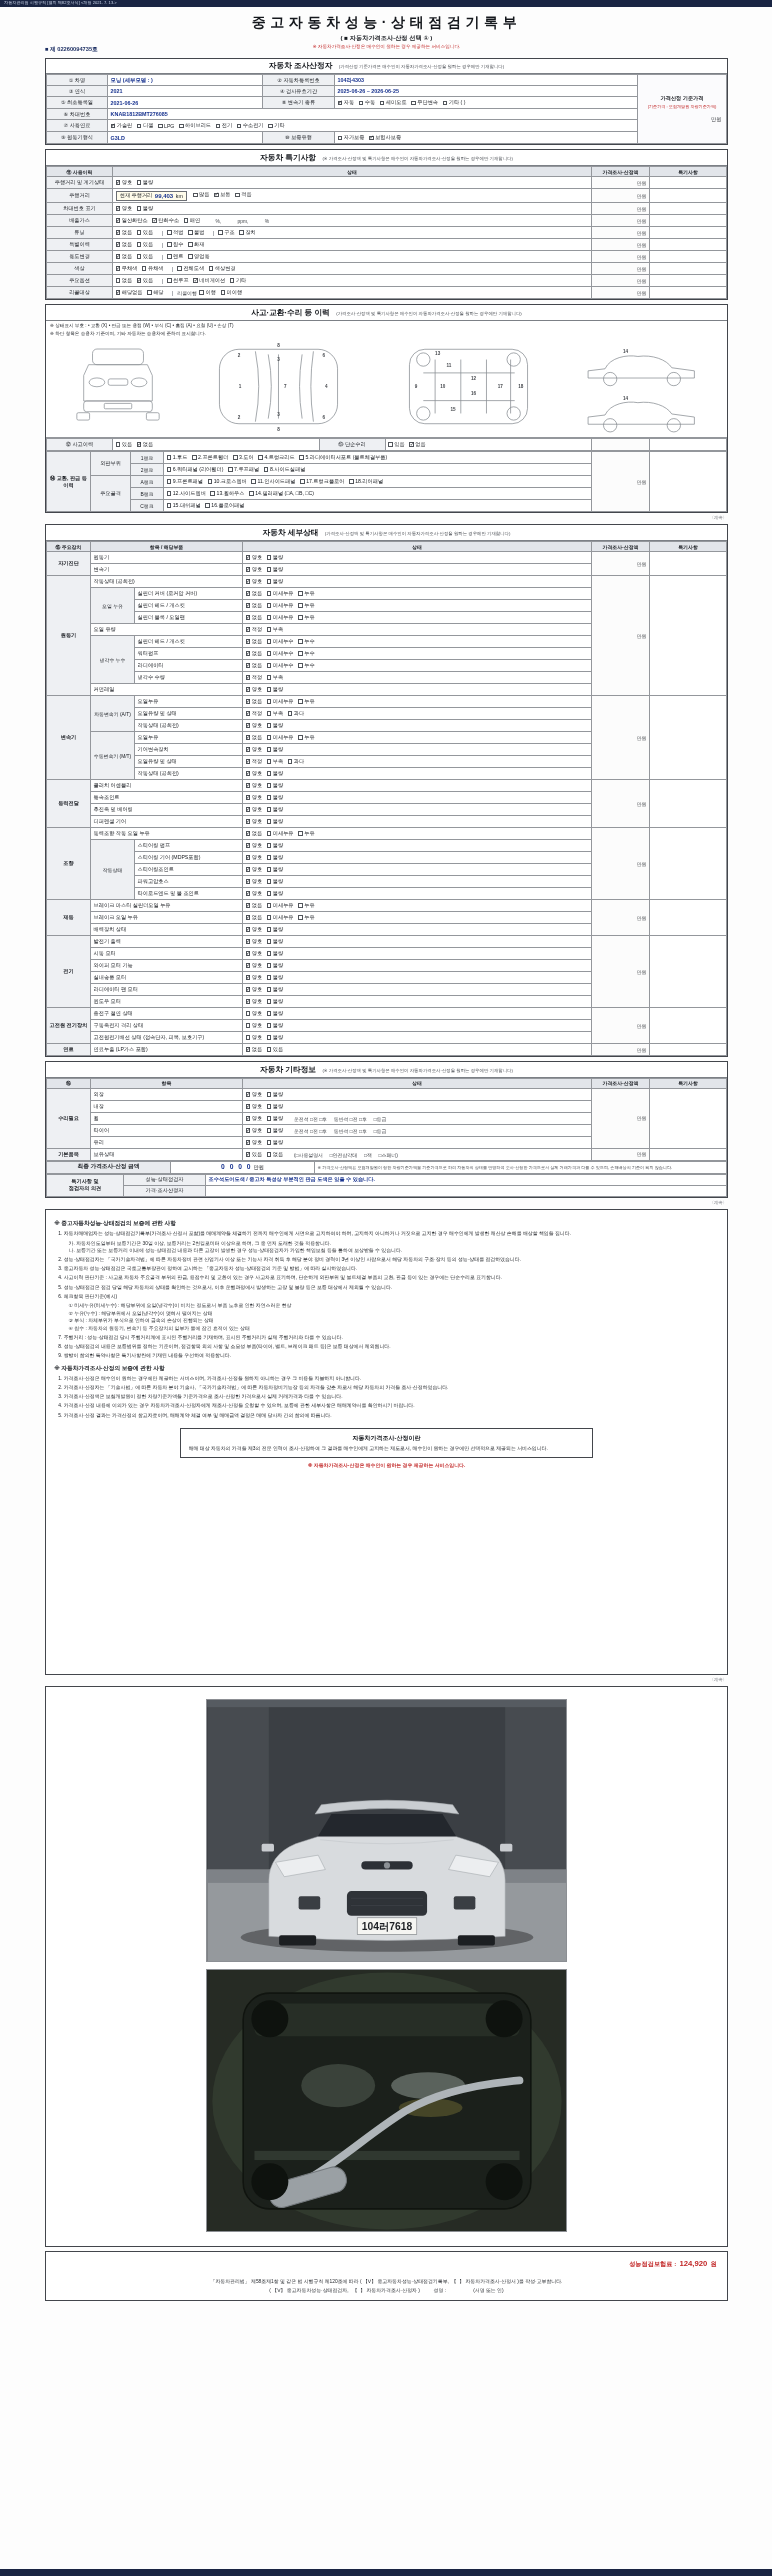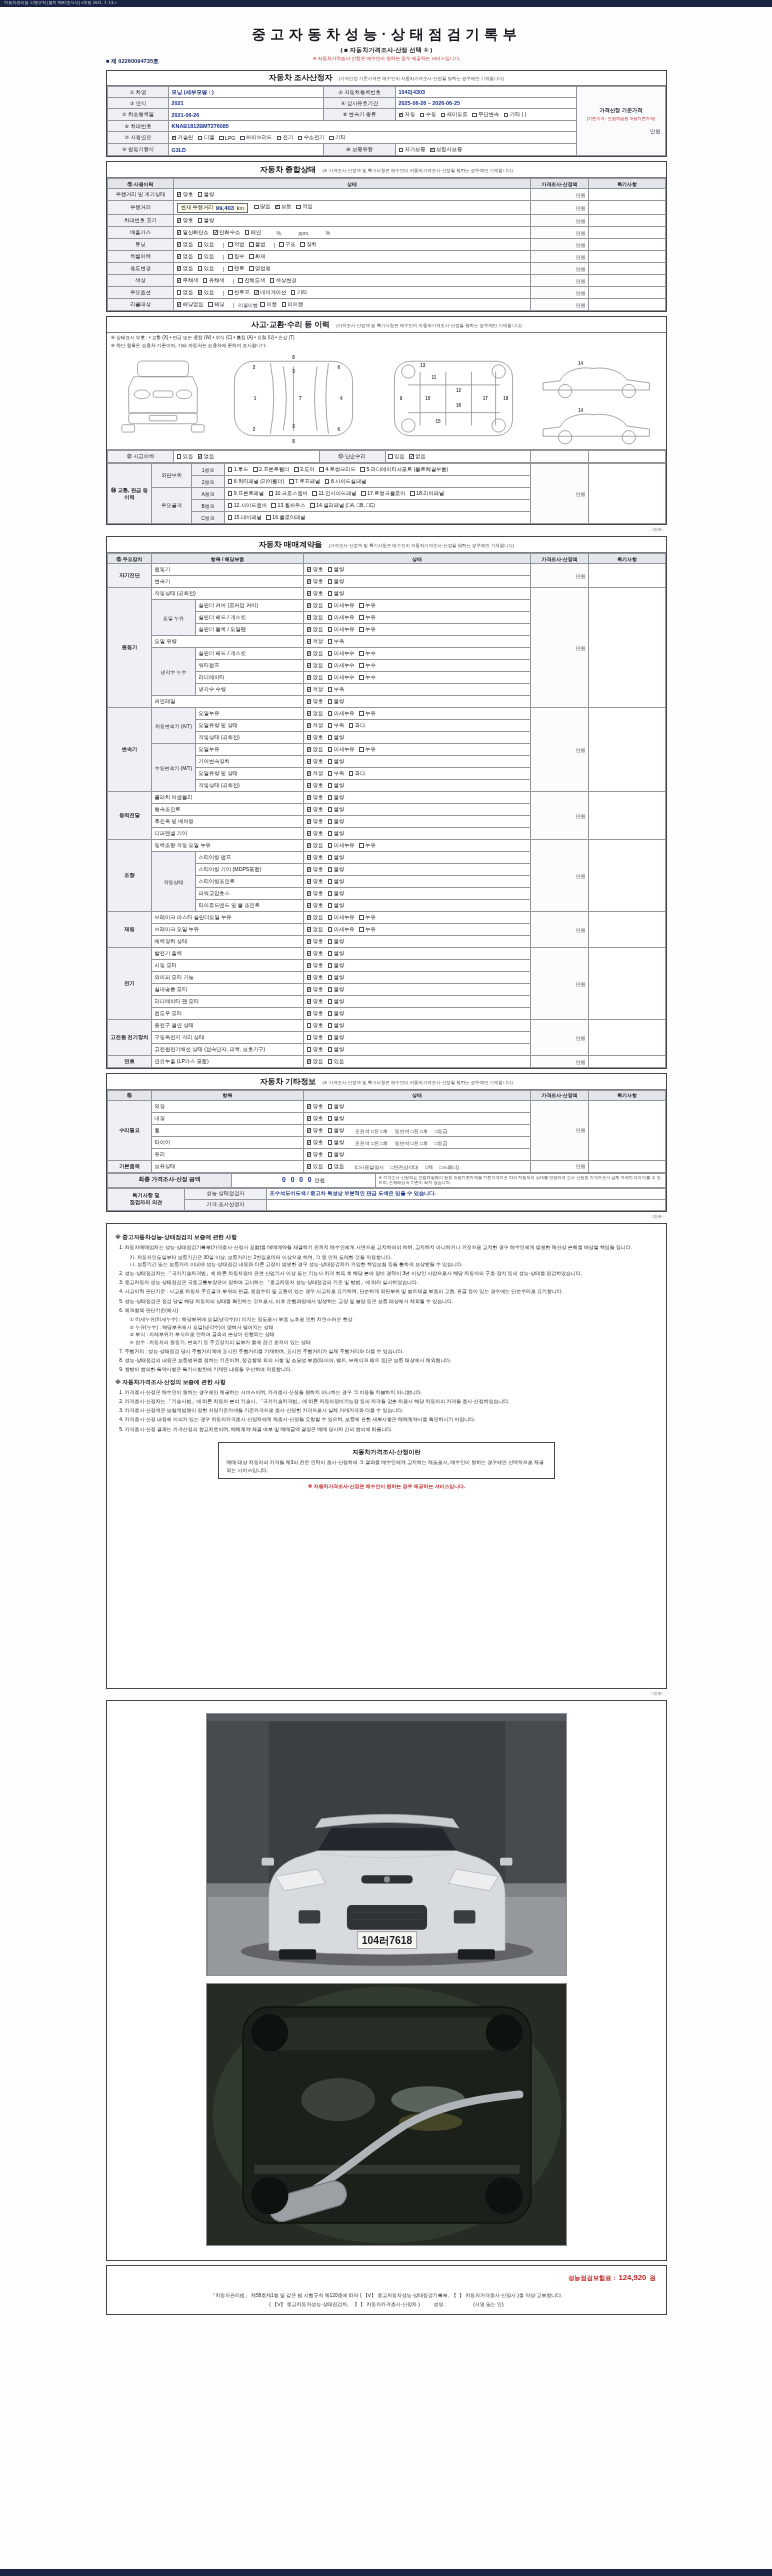--- a/index.html
+++ b/index.html
@@ -1,20 +1,20 @@
 <!DOCTYPE html>
 <html lang="ko" style="font-size:8.2px"><head>
 <meta charset="utf-8">
 <style>
   *{box-sizing:border-box;margin:0;padding:0}
   html{background:#fff}
   body{width:773px;height:2576px;display:flex;flex-direction:column;
        font-family:"Liberation Sans","DejaVu Sans",sans-serif;color:#15181d;background:#fdfdfd}
   .topbar,.bottombar{height:6.7px;background:#1a2543;color:#c9d3e8;font-size:4.1px;line-height:6.7px;padding:0 4.1px;flex:none}
-  .doc{width:561px;margin:12px auto;flex:1;padding:1px 0 18px}
+  .doc{width:683px;margin:0 auto;flex:1;padding:1px 0 18px}
   
   .header{position:relative;text-align:center;padding:6.2px 0 4.1px}
   .h-title{font-size:14px;font-weight:bold;letter-spacing:4.6px}
   .h-sub{font-size:6.2px;font-weight:bold;margin-top:2.1px}
   .h-note{font-size:4.6px;color:#c22727;margin-top:1.5px}
   .h-docno{position:absolute;left:0;bottom:0;font-size:5.7px;font-weight:bold;color:#1d2f63}
   
   .panel{border:0.8px solid #43464c;background:#fff;margin:4.1px 0}
   .sec-head{text-align:center;padding:2.6px 0 2.1px;border-bottom:0.5px solid #7c8086;background:#fff}
   .sec-title{font-size:7.7px;font-weight:bold;margin-right:4.1px}
@@ -189,21 +189,21 @@
                   <span class="box on"></span>
                   <span class="olbl">보험사보증</span>
                 </span></span></td>
           </tr>
         </tbody>
     </table>
   </section>
 
   <section class="panel">
     <div class="sec-head">
-      <span class="sec-title">자동차 종합상태</span>
+      <span class="sec-title">자동차 특기사항</span>
       <span class="sec-note">(※ 가격조사·산정액 및 특기사항은 매수인이 자동차가격조사·산정을 원하는 경우에만 기재합니다)</span>
     </div>
     <table>
       <colgroup>
           <col style="width:66px">
           <col>
           <col style="width:58px">
           <col style="width:77px">
         </colgroup>
       <tbody>
@@ -607,21 +607,21 @@
                 <span class="olbl">16.플로어패널</span>
               </span></td>
           </tr>
         </tbody>
     </table>
   </section>
   <div class="cont">〈계속〉</div>
 
   <section class="panel">
     <div class="sec-head">
-      <span class="sec-title">자동차 매매계약을</span>
+      <span class="sec-title">자동차 세부상태</span>
       <span class="sec-note">(가격조사·산정액 및 특기사항은 매수인이 자동차가격조사·산정을 원하는 경우에만 기재합니다)</span>
     </div>
     <table>
       <colgroup>
           <col style="width:44px">
           <col style="width:44px">
           <col style="width:108px">
           <col>
           <col style="width:58px">
           <col style="width:77px">

